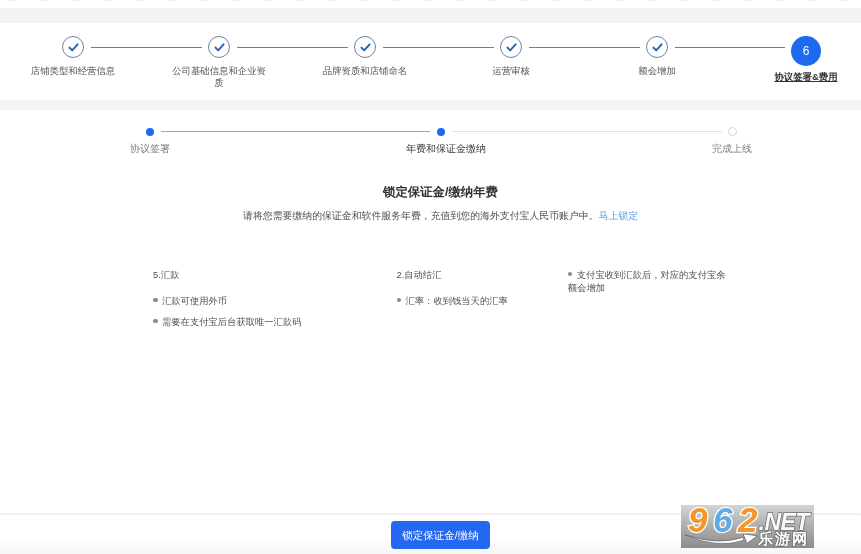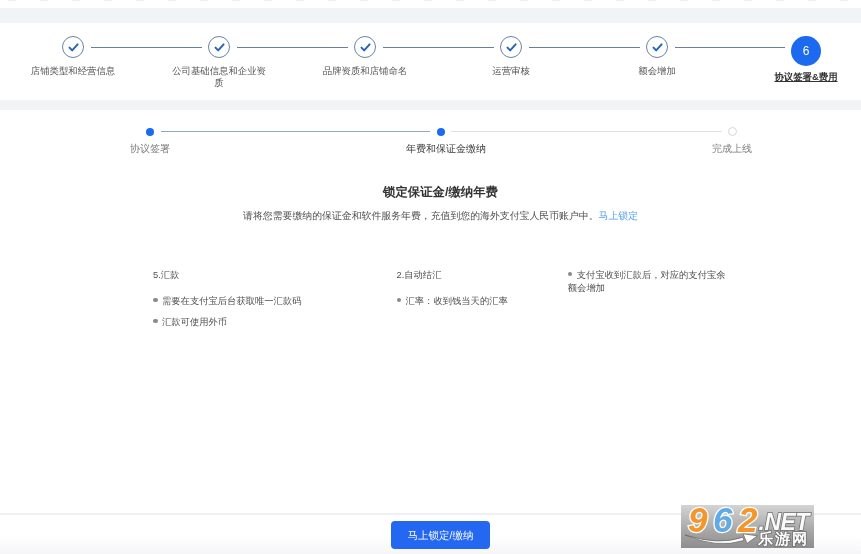--- a/index.html
+++ b/index.html
@@ -128,34 +128,34 @@
   <div class="ring" style="left:728px;"></div>
   <div class="lbl2" style="left:80px;">协议签署</div>
   <div class="lbl2" style="left:376px;color:#383838;font-weight:500;">年费和保证金缴纳</div>
   <div class="lbl2" style="left:662px;">完成上线</div>
 
   <div class="title">锁定保证金/缴纳年费</div>
   <div class="para">请将您需要缴纳的保证金和软件服务年费，充值到您的海外支付宝人民币账户中。<span class="lnk">马上锁定</span></div>
 
   <div class="col" style="left:153px;">
     <div class="hd">5.汇款</div>
+    <div class="it"><span class="bdot"></span>汇款可使用外币</div>
     <div class="it"><span class="bdot"></span>需要在支付宝后台获取唯一汇款码</div>
-    <div class="it"><span class="bdot"></span>汇款可使用外币</div>
   </div>
   <div class="col" style="left:360.5px;margin-left:36px;">
     <div class="hd">2.自动结汇</div>
     <div class="it"><span class="bdot"></span>汇率：收到钱当天的汇率</div>
   </div>
   <div class="col" style="left:567.8px;">
     <div class="it"><span class="bdot"></span>支付宝收到汇款后，对应的支付宝余<br>额会增加</div>
   </div>
 
   <div style="position:absolute;left:0;top:515px;width:861px;height:39px;background:linear-gradient(180deg,#ffffff 55%,#f6f6f8 100%);"></div>
   <div class="sepline"></div>
-  <div class="btn">马上锁定/缴纳</div>
+  <div class="btn">锁定保证金/缴纳</div>
 
   <div class="wm">
     <svg width="133" height="43" viewBox="0 0 133 43">
       <text x="7" y="26.5" font-family="Liberation Sans, sans-serif" font-size="35" font-weight="bold" font-style="italic" letter-spacing="5.5" stroke="#ffffff" stroke-width="2.6" paint-order="stroke" fill="#f5962b"><tspan fill="#f5962b">9</tspan><tspan fill="#60abe6">6</tspan><tspan fill="#f5962b">2</tspan></text>
       <text x="77.5" y="25" font-family="Liberation Sans, sans-serif" font-size="23" font-weight="bold" font-style="italic" letter-spacing="-0.5" stroke="#6f6f6f" stroke-width="1.5" paint-order="stroke" fill="#fafafa">.NET</text>
       <path d="M4 30 Q 36 44 63 35.5 L 62 32.2 Q 38 40.8 4 30 Z" fill="#ffffff" stroke="#6a6a6a" stroke-width="0.8"></path>
       <path d="M62 28.8 L 76.5 30.8 L 66 38.5 Z" fill="#ffffff" stroke="#6a6a6a" stroke-width="0.8"></path>
       <text x="77" y="38.8" font-family="Liberation Sans, sans-serif" font-size="15.2" font-weight="bold" letter-spacing="1.8" stroke="#6e6e6e" stroke-width="1.5" paint-order="stroke" fill="#ffffff">乐游网</text>
     </svg>
   </div>

